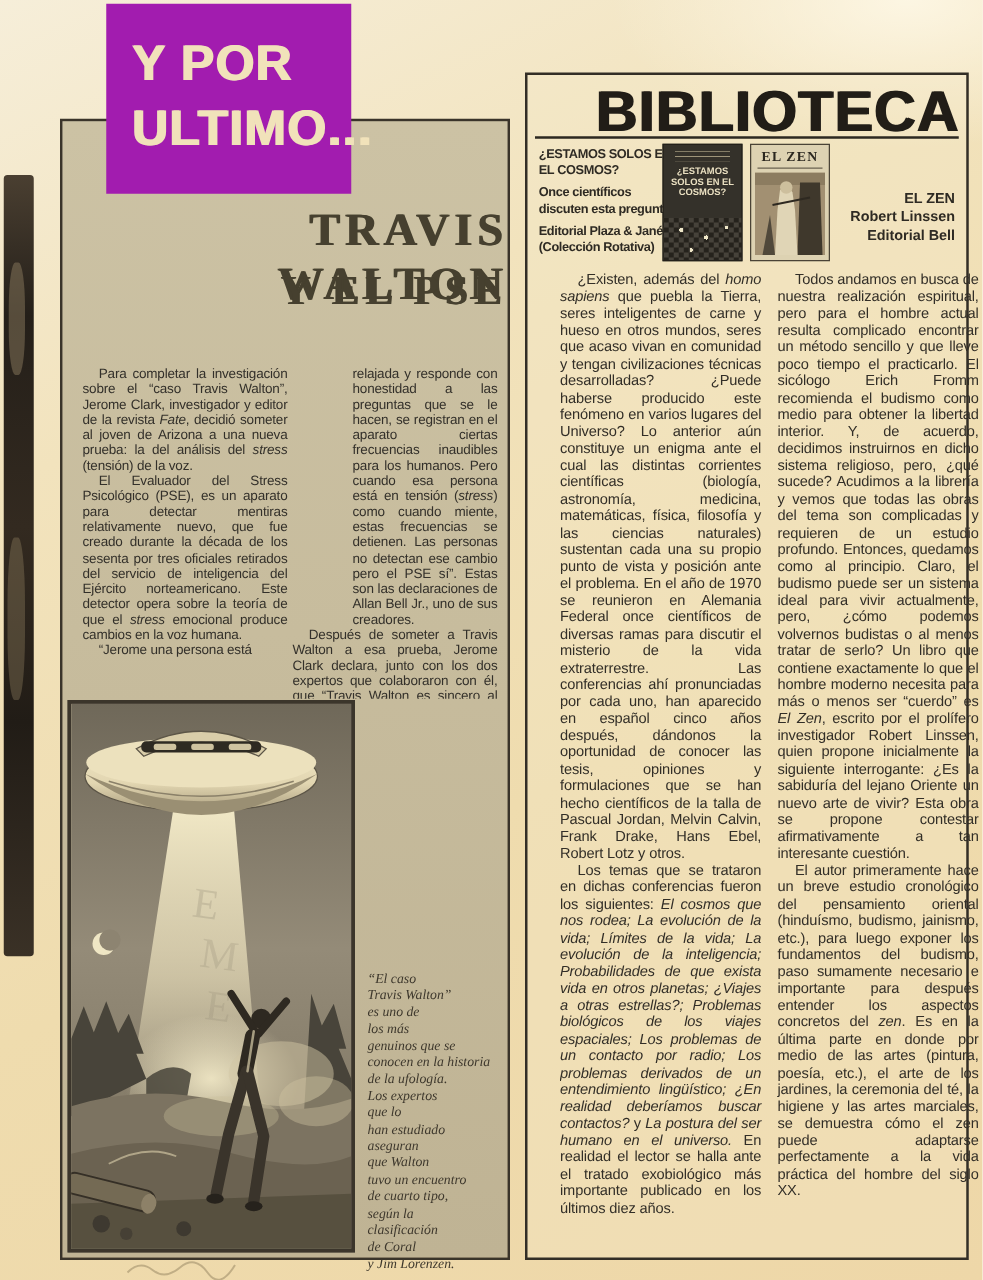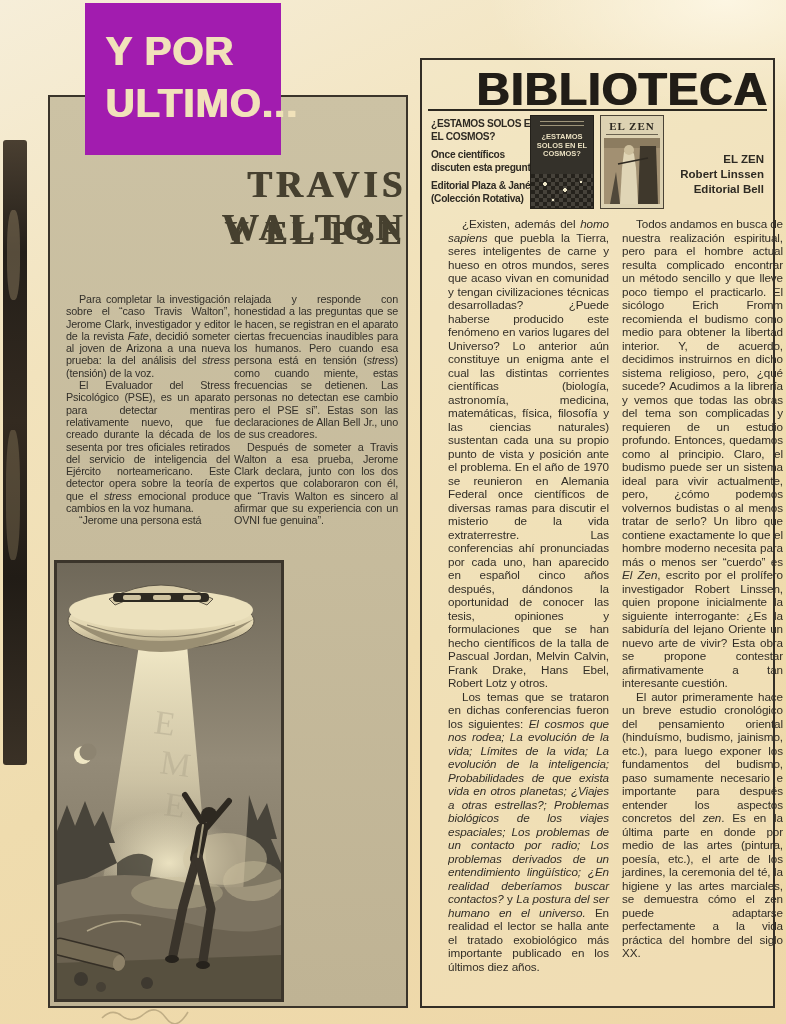--- a/index.html
+++ b/index.html
@@ -24,21 +24,21 @@
   .kicker .k-line{font-weight:bold;font-size:40px;line-height:52px;color:#f1e2ba;
     letter-spacing:1px;text-shadow:1.4px 0 0 #f1e2ba;}
   .headline{position:absolute;left:0;width:100%;text-align:right;color:#46402f;
     font-family:"Liberation Serif","DejaVu Serif",serif;font-weight:bold;}
   .headline.l1{top:66px;font-size:37px;letter-spacing:4px;text-shadow:1px 0 0 #46402f;}
   .headline.l2{top:118px;font-size:33px;letter-spacing:5px;text-shadow:1px 0 0 #46402f;}
   .art-cols{position:absolute;left:16px;top:196px;width:336px;height:266px;display:flex;gap:4px;overflow:hidden;}
   .art-col{width:164px;font-size:10.8px;line-height:12.3px;letter-spacing:-0.15px;
     text-align:justify;color:#33302a;}
   .art-col p{margin:0;text-indent:13px;}
-  .art-col.cont p:first-child{text-indent:0;}
+  .art-col.cont p:first-child{text-indent:0;margin-left:48px;}
 
   
   .photo-frame{position:absolute;left:4px;top:463px;width:230px;height:442px;
     box-sizing:border-box;border:3px solid #3b352b;box-shadow:inset 0 0 0 2px #d9cdab;background:#7a7263;}
   .photo-frame svg{display:block;width:100%;height:100%;}
   .caption{position:absolute;left:244px;top:680px;width:106px;
     font-family:"Liberation Serif","DejaVu Serif",serif;font-style:italic;
     font-size:11px;line-height:13.4px;color:#3d372c;white-space:pre-line;}
 
   
@@ -188,20 +188,38 @@
         <rect x="-6" y="382" width="74" height="17" rx="8" transform="rotate(14 30 390)" fill="#746a54" stroke="#352f26" stroke-width="1.5"></rect>
         <ellipse cx="62" cy="400" rx="6" ry="8" transform="rotate(14 62 400)" fill="#8d8168"></ellipse>
         <circle cx="24" cy="416" r="7" fill="#3e3930"></circle>
         <circle cx="44" cy="424" r="5" fill="#464035"></circle>
         <circle cx="90" cy="420" r="6" fill="#3e3930"></circle>
       </g>
       <path d="M30,368 Q60,352 84,362" stroke="#ddd2ae" stroke-width="1.5" fill="none" opacity="0.6"></path>
     </svg>
   </div>
 
+  <div class="caption">“El caso
+Travis Walton”
+es uno de
+los más
+genuinos que se
+conocen en la historia
+de la ufología.
+Los expertos
+que lo
+han estudiado
+aseguran
+que Walton
+tuvo un encuentro
+de cuarto tipo,
+según la
+clasificación
+de Coral
+y Jim Lorenzen.</div>
 </div>
 
 <div class="kicker">
   <div class="k-line">Y POR</div>
   <div class="k-line">ULTIMO...</div>
 </div>
 
 <div class="bib-box">
   <div class="bib-title">BIBLIOTECA</div>
   <div class="bib-rule"></div>

